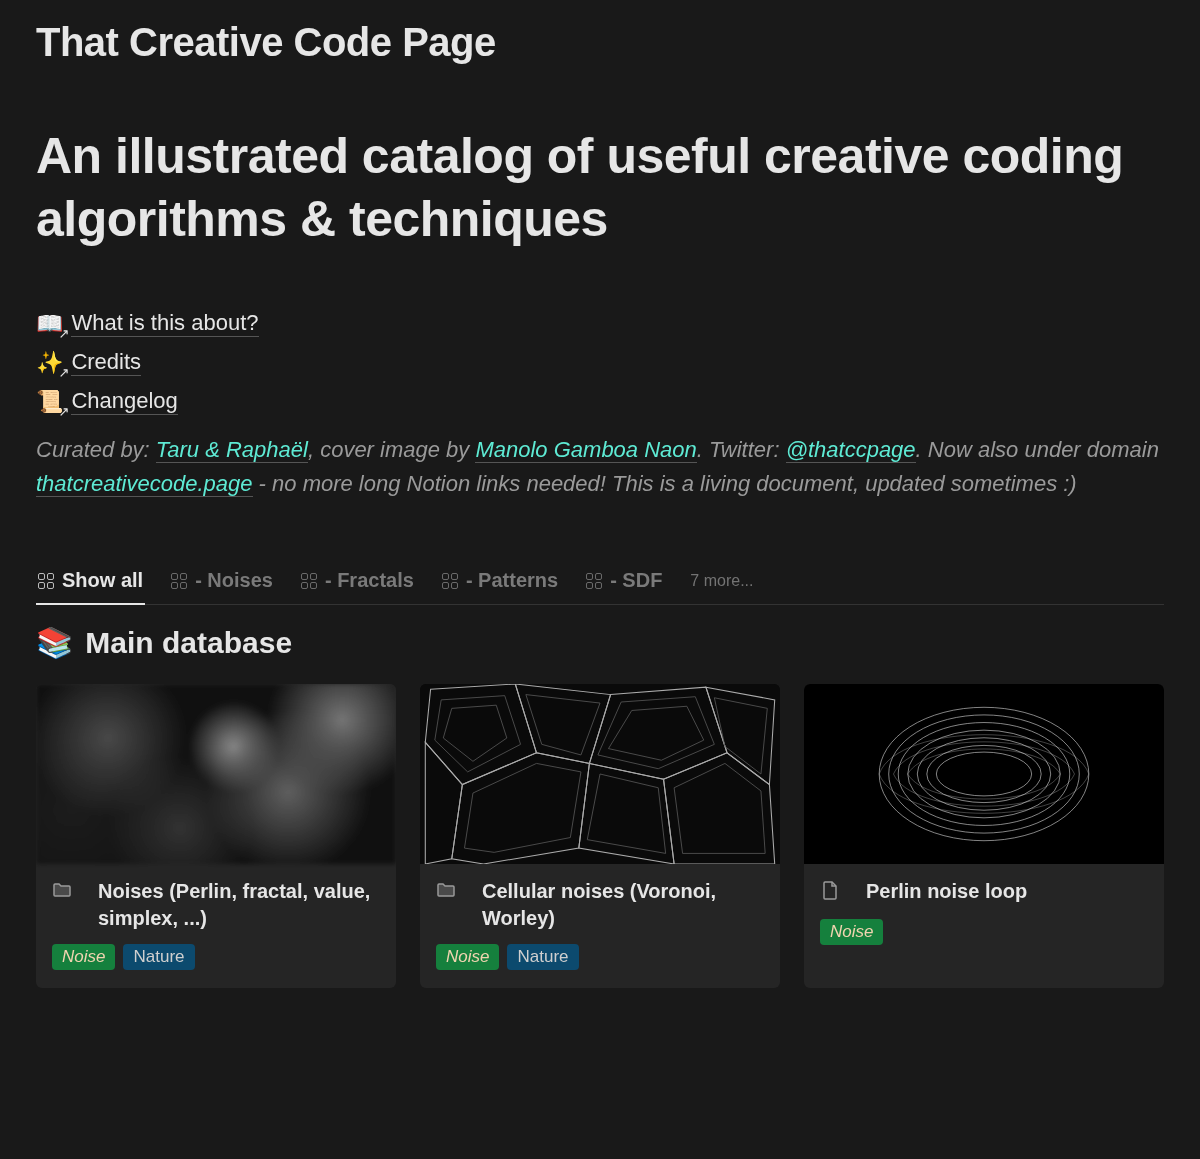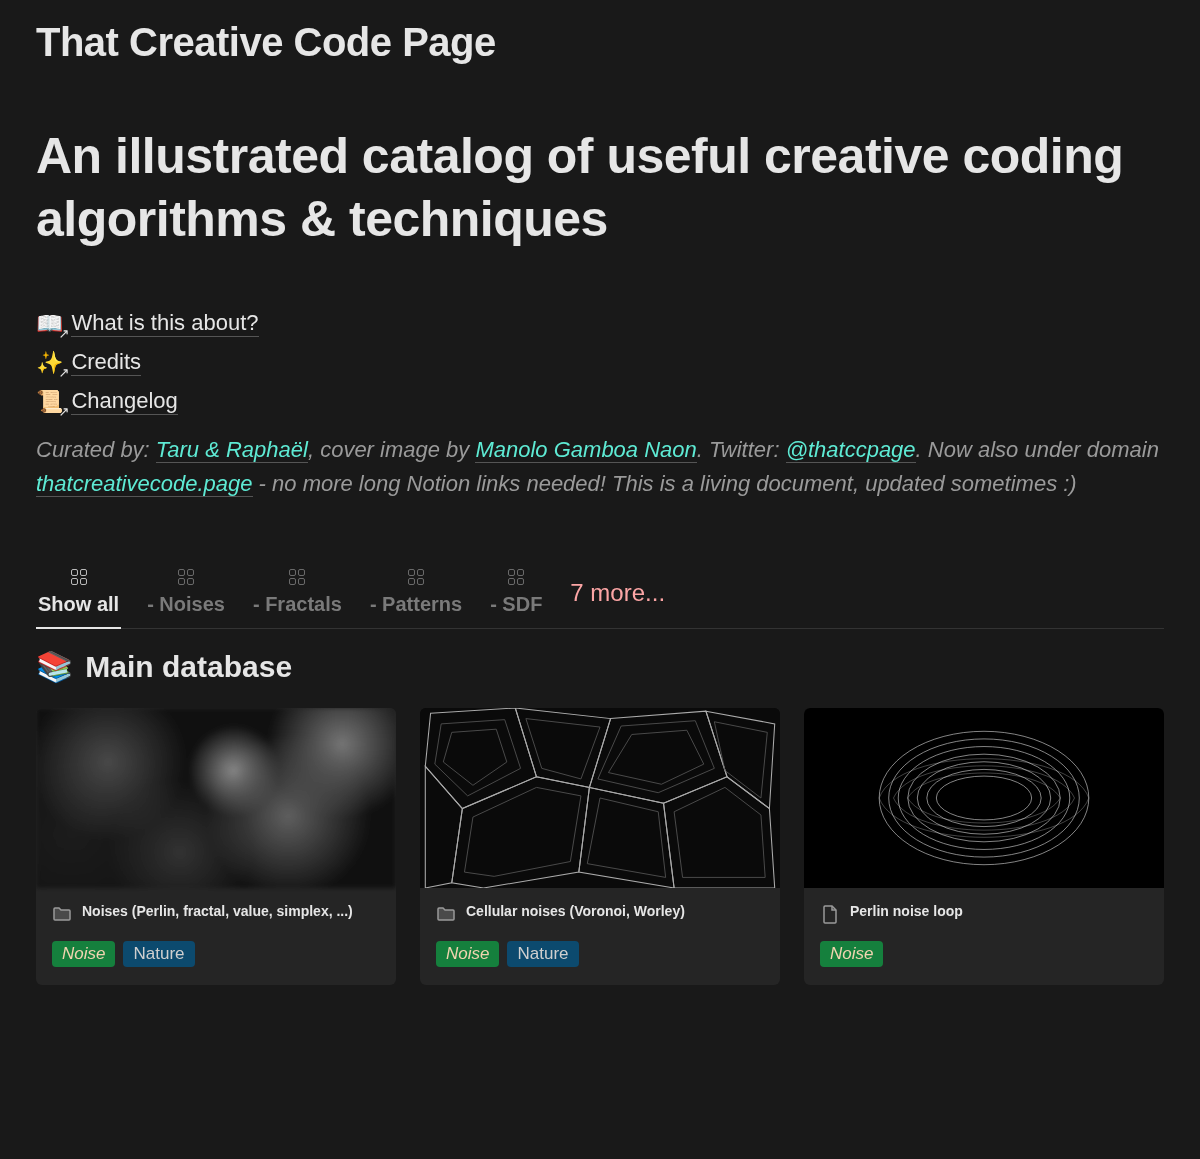--- a/index.html
+++ b/index.html
@@ -71,21 +71,20 @@
   .tab {
     display: flex;
     align-items: center;
     gap: 8px;
     font-size: 20px;
     font-weight: 600;
     color: #7a7a7a;
     padding: 8px 2px 12px 2px;
     cursor: pointer;
     position: relative;
-    flex-direction: column;
   }
   .tab.active {
     color: #e6e6e6;
   }
   .tab.active::after {
     content: "";
     position: absolute;
     left: 0; right: 0; bottom: -1px;
     height: 2px;
     background: #e6e6e6;
@@ -96,22 +95,22 @@
     grid-template-rows: 1fr 1fr;
     gap: 2px;
     width: 16px; height: 16px;
   }
   .tab.active .grid-icon span { border-color: #bbb; }
   .tab .grid-icon span {
     border: 1.5px solid #6a6a6a;
     border-radius: 2px;
   }
   .more-tabs {
-    font-size: 24px;
-    color: #fca5a5;
+    font-size: 16px;
+    color: #737373;
     cursor: pointer;
     padding: 8px 2px 12px 2px;
   }
   .db-header {
     display: flex;
     align-items: center;
     gap: 12px;
     font-size: 30px;
     font-weight: 700;
     margin-bottom: 24px;
@@ -132,22 +131,22 @@
   .card .thumb {
     height: 180px;
     width: 100%;
   }
   .card .body {
     padding: 14px 16px 18px 16px;
   }
   .card .card-title-row {
     display: flex;
     align-items: flex-start;
-    gap: 10px;
-    font-size: 14px;
+    gap: 26px;
+    font-size: 20px;
     font-weight: 600;
     line-height: 1.35;
     margin-bottom: 12px;
   }
   .card .card-title-row .icon {
     flex-shrink: 0;
     margin-top: 2px;
     color: #8a8a8a;
   }
   .tags { display: flex; gap: 8px; flex-wrap: wrap; }

